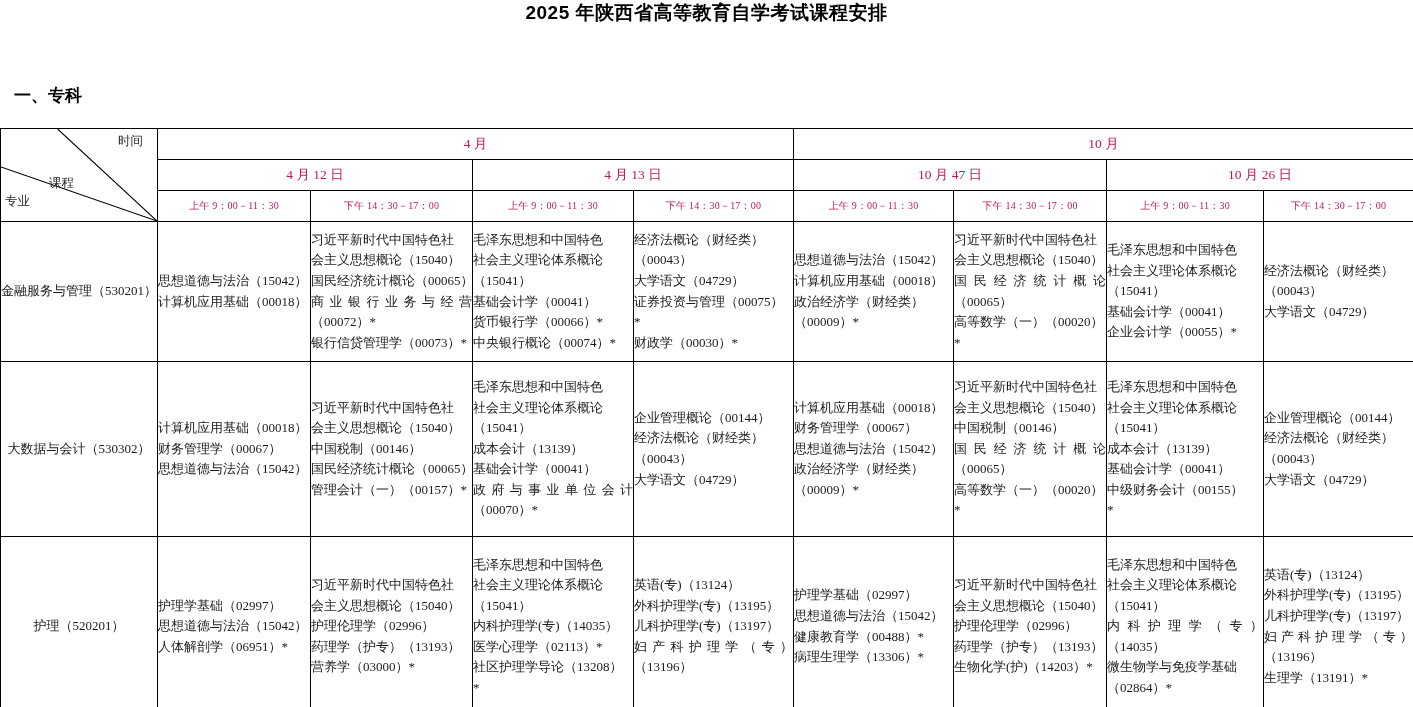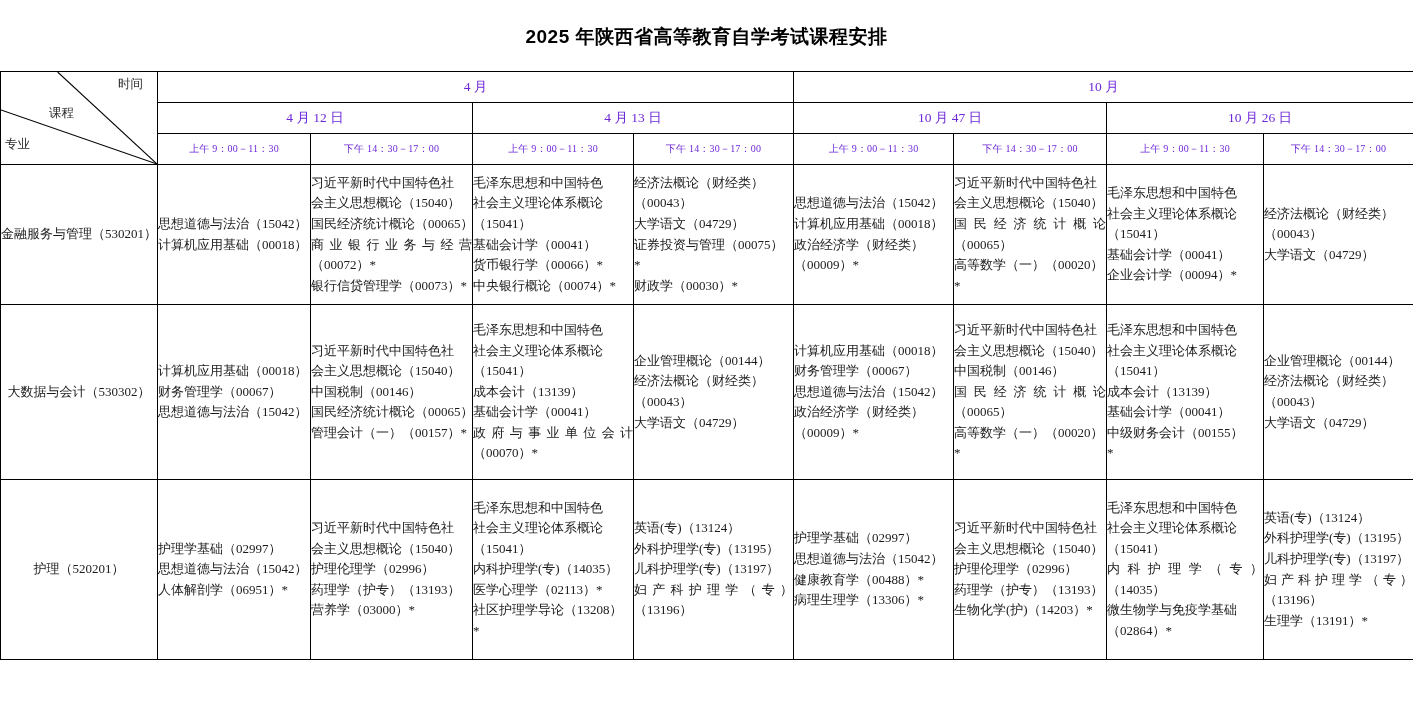--- a/index.html
+++ b/index.html
@@ -12,21 +12,21 @@
     overflow: hidden;
   }
   .page { position: relative; width: 1413px; height: 707px; }
 
   .doc-title {
     text-align: center;
     font-family: "Liberation Sans", "DejaVu Sans", sans-serif;
     font-weight: bold;
     font-size: 19px;
     letter-spacing: 0.5px;
-    padding-top: 24px;
+    padding-top: 0;
     color: #000;
   }
   .section-heading {
     font-family: "Liberation Sans", "DejaVu Sans", sans-serif;
     font-weight: bold;
     font-size: 17px;
     color: #000;
     margin: 58px 0 0 14px;
   }
 
@@ -45,39 +45,39 @@
     font-weight: normal;
     vertical-align: middle;
   }
 
   
   .hdr {
     text-align: center;
     font-size: 13.5px;
     height: 30px;
     line-height: 30px;
-    color: #6d28d9;
+    color: #be185d;
   }
   .hdr-time {
     font-size: 10px;
     letter-spacing: 0.2px;
     white-space: nowrap;
   }
 
   
   .corner { position: relative; height: 92px; }
   .corner svg { position: absolute; inset: 0; width: 100%; height: 100%; }
   .corner span {
     position: absolute;
     font-size: 12.5px;
     color: #2b2b2b;
     white-space: nowrap;
   }
   .corner .lbl-time   { right: 14px;  top: 4px; }
-  .corner .lbl-course { left: 48px;   top: 33px; }
+  .corner .lbl-course { left: 48px;   top: 46px; }
   .corner .lbl-major  { left: 4px;    top: 64px; }
 
   
   td.major {
     text-align: center;
     font-size: 13px;
     line-height: 1.55;
     padding: 2px 3px;
     margin-left: 21px;
   }
@@ -97,20 +97,21 @@
     text-align-last: justify;
   }
 </style>
 </head>
 <body>
 
 <div class="page">
 
   <div class="doc-title">2025 年陕西省高等教育自学考试课程安排</div>
 
+  <div class="section-heading">一、专科</div>
 
   <table class="schedule">
     <colgroup>
       <col style="width:157px">
         <col style="width:153px">
         <col style="width:162px">
       <col style="width:161px">
         <col style="width:160px">
         <col style="width:160px">
       <col style="width:153px">
@@ -191,21 +192,21 @@
             <span class="line just">国 民 经 济 统 计 概 论</span>
             <span class="line">（00065）</span>
             <span class="line">高等数学（一）（00020）</span>
             <span class="line">*</span>
           </td>
           <td class="courses">
             <span class="line">毛泽东思想和中国特色</span>
             <span class="line">社会主义理论体系概论</span>
             <span class="line">（15041）</span>
             <span class="line">基础会计学（00041）</span>
-            <span class="line">企业会计学（00094）*</span>
+            <span class="line">企业会计学（00055）*</span>
           </td>
           <td class="courses">
             <span class="line">经济法概论（财经类）</span>
             <span class="line">（00043）</span>
             <span class="line">大学语文（04729）</span>
           </td>
         </tr>
         <tr style="height: 175px;">
           <td class="major">大数据与会计（530302）</td>
           <td class="courses">

